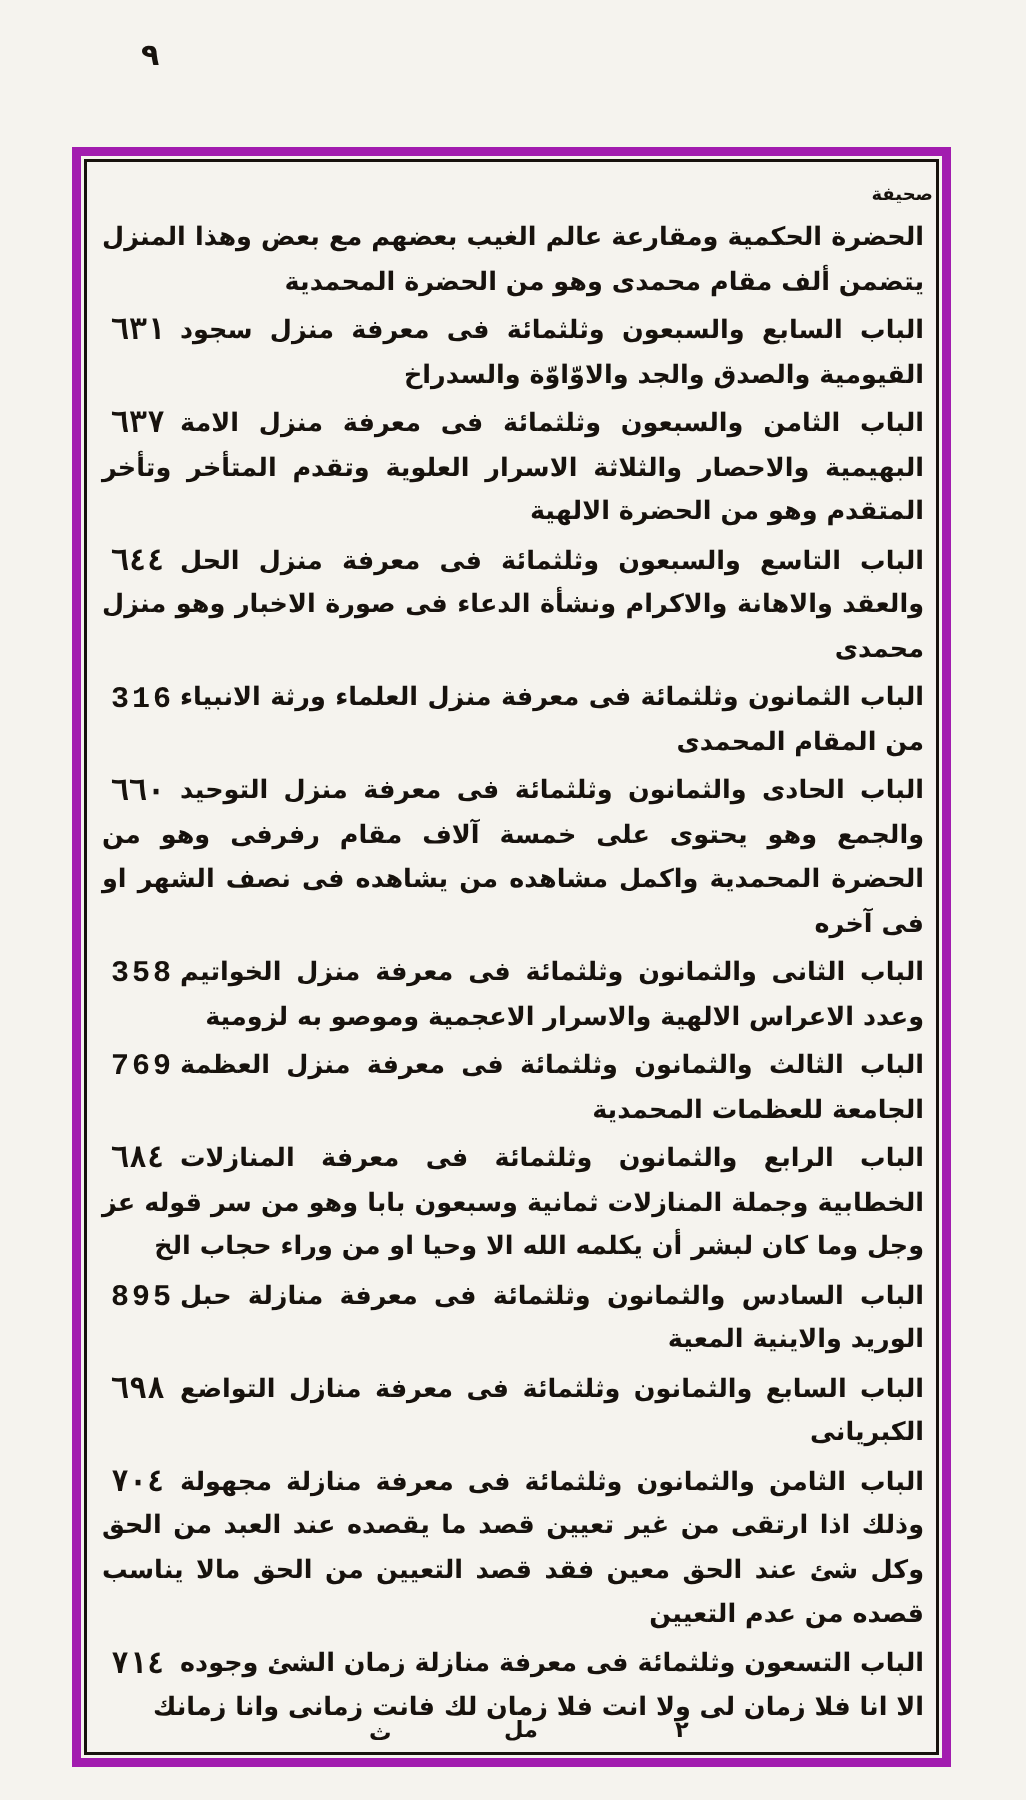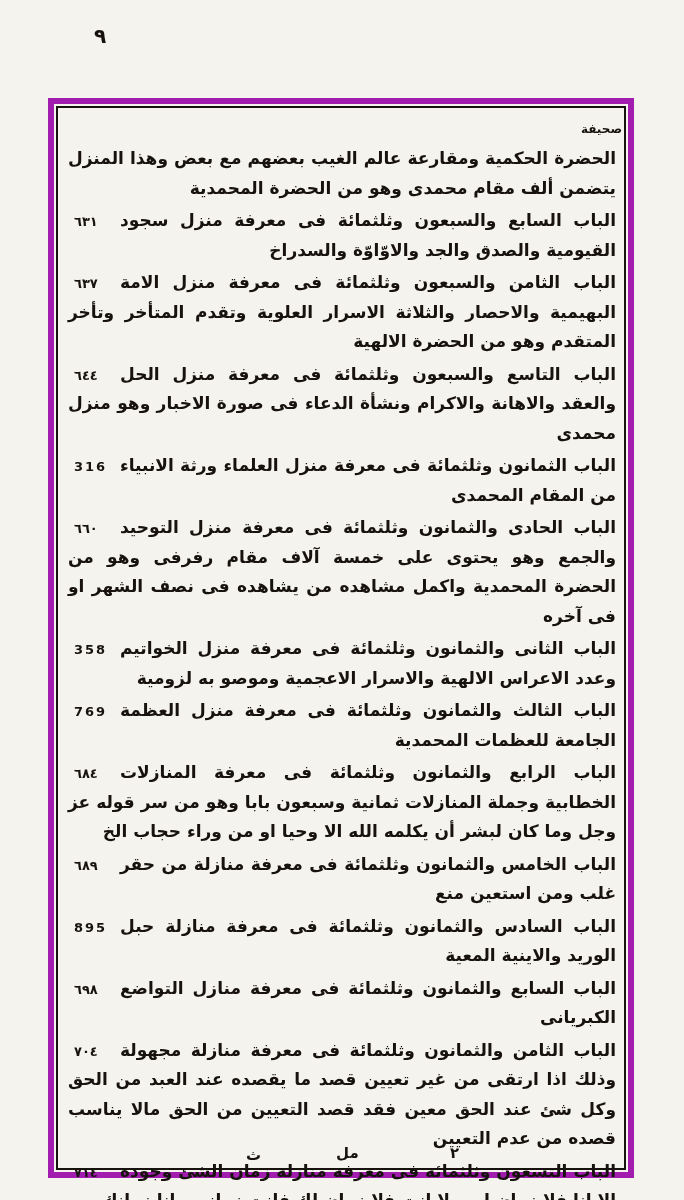--- a/index.html
+++ b/index.html
@@ -35,21 +35,21 @@
     font-size:17px;
     line-height:29.5px;
     text-align:justify;
   }
   .intro { margin:0 0 3px 0; text-align:justify; }
   .entry { position:relative; margin:0 0 3px 0; }
   .entry-text { margin:0; text-align:justify; }
   .numgap { float:left; width:52px; height:29px; }
   .pagenum {
     position:absolute; left:6px; top:1px;
-    font-size:13px; letter-spacing:2px;
+    font-size:20px; letter-spacing:2px;font-family:Liberation Mono, monospace;
   }
   .catchword {
     position:absolute; font-weight:bold; font-size:15px;
     direction:rtl;
   }
   .catch-0 { left:246px; top:1146px; }
   .catch-1 { left:336px; top:1144px;text-align:center; }
   .catch-2 { left:450px; top:1144px; }
 </style>
 </head>
@@ -101,24 +101,20 @@
       <div class="entry">
         <span class="pagenum">769</span>
         <p class="entry-text"><span class="numgap"></span><span>الباب الثالث والثمانون وثلثمائة فى معرفة منزل العظمة الجامعة للعظمات المحمدية</span></p>
       </div>
 
       <div class="entry">
         <span class="pagenum">٦٨٤</span>
         <p class="entry-text"><span class="numgap"></span><span>الباب الرابع والثمانون وثلثمائة فى معرفة المنازلات الخطابية وجملة المنازلات ثمانية وسبعون بابا وهو من سر قوله عز وجل وما كان لبشر أن يكلمه الله الا وحيا او من وراء حجاب الخ</span></p>
       </div>
 
-      <div class="entry">
-        <span class="pagenum">٦٨٩</span>
-        <p class="entry-text"><span class="numgap"></span><span>الباب الخامس والثمانون وثلثمائة فى معرفة منازلة من حقر غلب ومن استعين منع</span></p>
-      </div>
 
       <div class="entry">
         <span class="pagenum">895</span>
         <p class="entry-text"><span class="numgap"></span><span>الباب السادس والثمانون وثلثمائة فى معرفة منازلة حبل الوريد والاينية المعية</span></p>
       </div>
 
       <div class="entry">
         <span class="pagenum">٦٩٨</span>
         <p class="entry-text"><span class="numgap"></span><span>الباب السابع والثمانون وثلثمائة فى معرفة منازل التواضع الكبريانى</span></p>
       </div>

